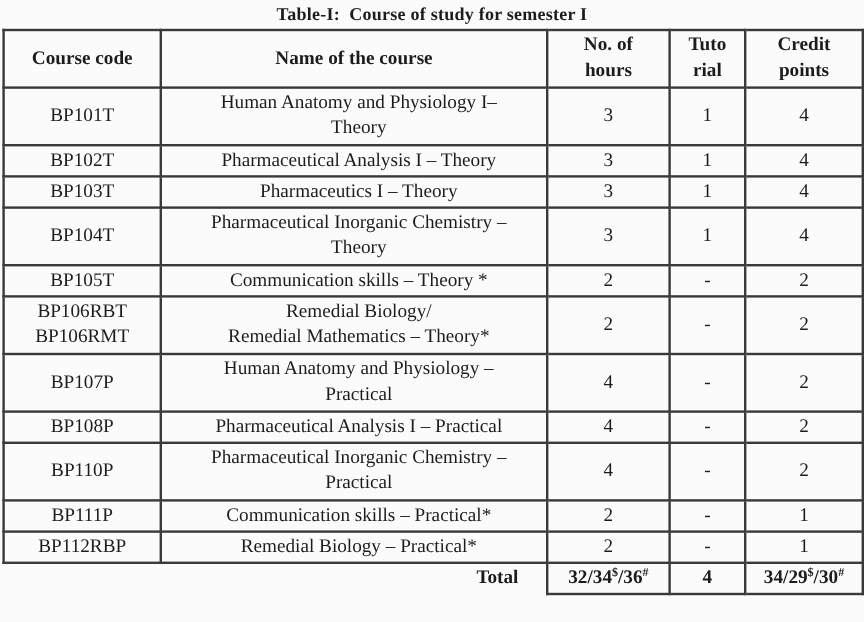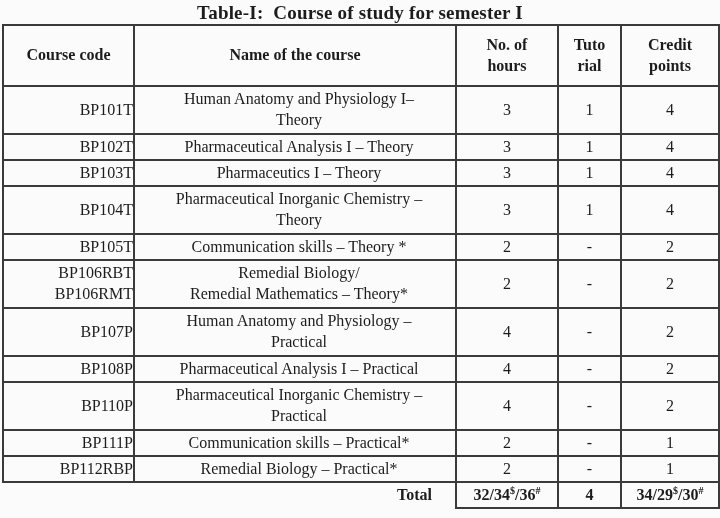--- a/index.html
+++ b/index.html
@@ -14,21 +14,21 @@
   }
   .page {
     width: 720px;
     height: 518px;
     box-sizing: border-box;
     padding-top: 2px;
   }
   .doc-title {
     text-align: center;
     font-weight: bold;
-    font-size: 19px;
+    font-size: 15px;
     height: 22px;
     line-height: 22px;
     white-space: pre;
     letter-spacing: 0.2px;
   }
   table.course-table {
     border-collapse: collapse;
     table-layout: fixed;
     margin-left: 2px;
     width: 716px;
@@ -39,33 +39,33 @@
   col.c-hours   { width: 102px; }
   col.c-tut     { width: 63px;  }
   col.c-credit  { width: 98px;  }
 
   td, th {
     border: 2px solid #3a3a3a;
     vertical-align: middle;
     padding: 0;
     line-height: 1.3;
   }
-  tr.h-head  { height: 61px; }
+  tr.h-head  { height: 48px; }
   tr.h-tall  { height: 48px; }
   tr.h-short { height: 26px; }
   tr.h-total { height: 26px; }
 
   th {
     font-weight: bold;
     text-align: center;
     white-space: pre-line;
     font-size: 16px;
   }
   td.cell-code {
-    text-align: right;
+    text-align: center;
     white-space: pre-line;
     margin-top: 35px;
   }
   td.cell-name {
     text-align: center;
     padding-left: 8px;
     white-space: pre-line;
   }
   td.cell-num {
     text-align: center;

